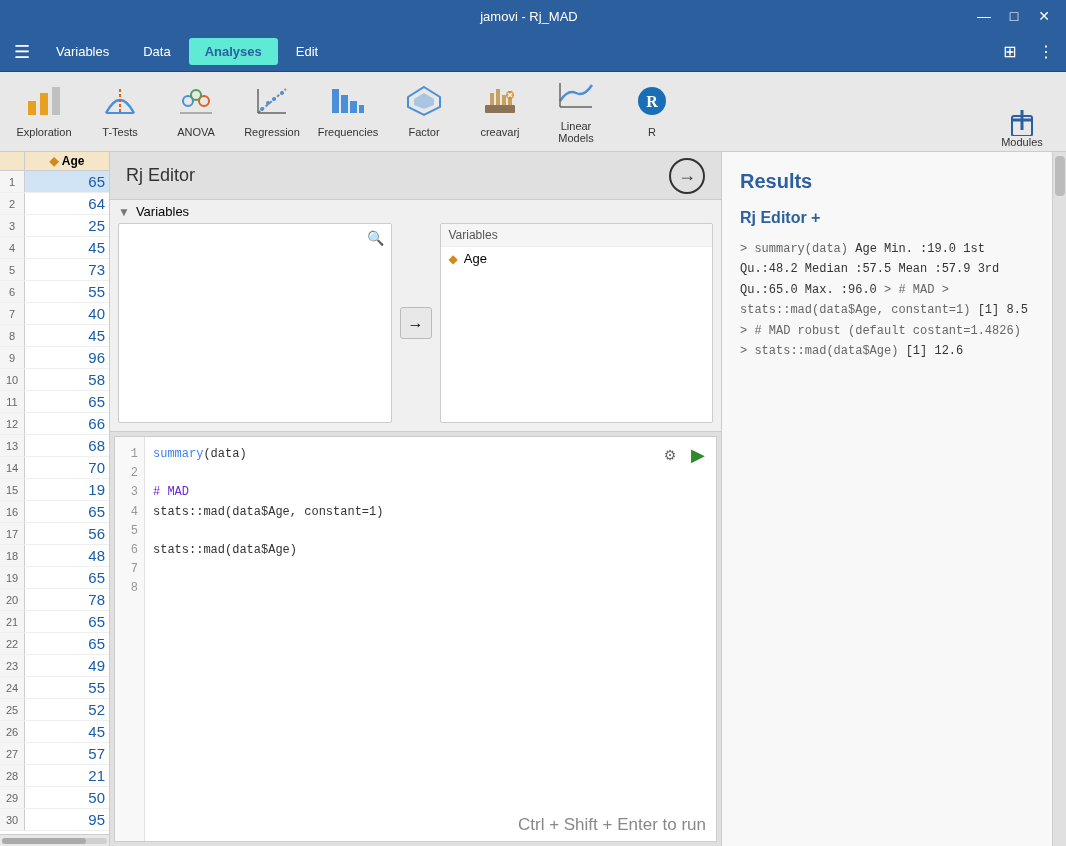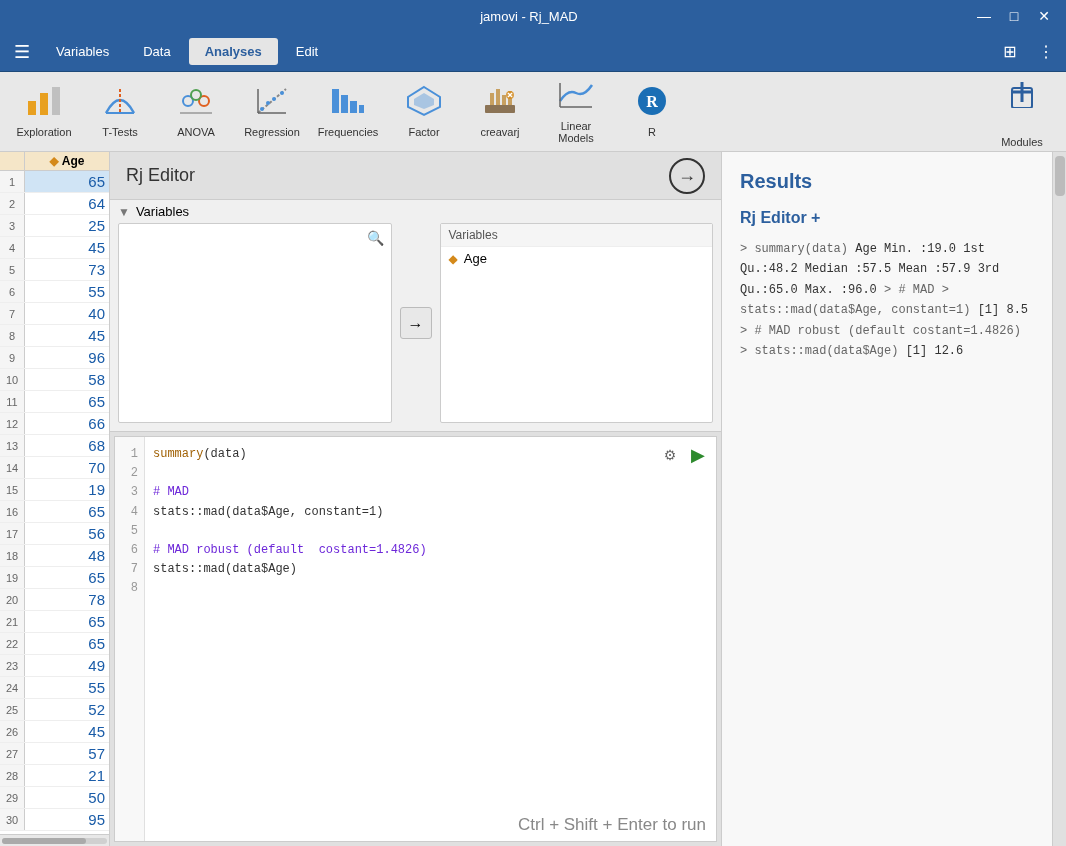--- a/index.html
+++ b/index.html
@@ -43,21 +43,21 @@
       display: flex; align-items: center; justify-content: center;
     }
     .menu-items { display: flex; gap: 2px; }
     .menu-item {
       padding: 6px 16px;
       color: white; cursor: pointer;
       border-radius: 3px;
       font-size: 13px;
     }
     .menu-item:hover, .menu-item.active { background: rgba(255,255,255,0.2); }
-    .menu-item.active { background: #e5e5e5; color: #2c5f9e; font-weight: 600; }
+    .menu-item.active { background: #5eead4; color: #2c5f9e; font-weight: 600; }
     .menubar-right { margin-left: auto; display: flex; gap: 4px; }
     .menubar-icon-btn {
       width: 32px; height: 32px;
       background: transparent; border: none; color: white;
       cursor: pointer; font-size: 16px;
       display: flex; align-items: center; justify-content: center;
     }
 
     
     .toolbar {
@@ -72,21 +72,21 @@
     .toolbar-item {
       display: flex; flex-direction: column; align-items: center; justify-content: center;
       width: 72px; height: 72px;
       cursor: pointer; border-radius: 4px;
       padding: 4px;
     }
     .toolbar-icon { font-size: 28px; margin-bottom: 2px; }
     .toolbar-label { font-size: 11px; color: #333; text-align: center; }
     .toolbar-right { margin-left: auto; }
     .modules-btn {
-      display: flex; flex-direction: column; align-items: center; justify-content: space-between;
+      display: flex; flex-direction: column; align-items: center; justify-content: flex-end;
       width: 72px; height: 72px; cursor: pointer;
     }
     .spreadsheet-header {
       display: flex;
       background: #f5e6c8;
       border-bottom: 1px solid #ccc;
     }
     .row-num-header { width: 25px; border-right: 1px solid #ccc; }
     .col-header {
       flex: 1;
@@ -220,21 +220,21 @@
       text-align: right;
       user-select: none;
     }
     .code-content {
       padding: 8px;
       flex: 1;
       line-height: 1.6;
       color: #333;
       white-space: pre;
     }
-    .code-blue { color: #a16207; }
+    .code-blue { color: #3b82f6; }
     .code-green { color: #6d28d9; }
     .code-hint {
       position: absolute; bottom: 6px; right: 10px;
       font-size: 17px; color: #888;
     }
 
     
     .results-panel {
       width: 330px;
       background: #f8f8f8;
@@ -587,21 +587,20 @@
         </div>
         <div class="code-body">
           <div class="line-numbers">
             1<br>2<br>3<br>4<br>5<br>6<br>7<br>8
           </div>
           <div class="code-content"><span class="code-blue">summary</span>(data)
 
 <span class="code-green"># MAD</span>
 stats::mad(data$Age, constant=1)
 
-<span class="code-green"># MAD robust (default  costant=1.4826)</span>
 stats::mad(data$Age)
 </div>
         </div>
         <div class="code-hint">Ctrl + Shift + Enter to run</div>
       </div>
 
     </div>
 
     <div style="display:flex; width:345px; flex-shrink:0;">
       <div class="results-panel" style="flex:1; width:0;">

